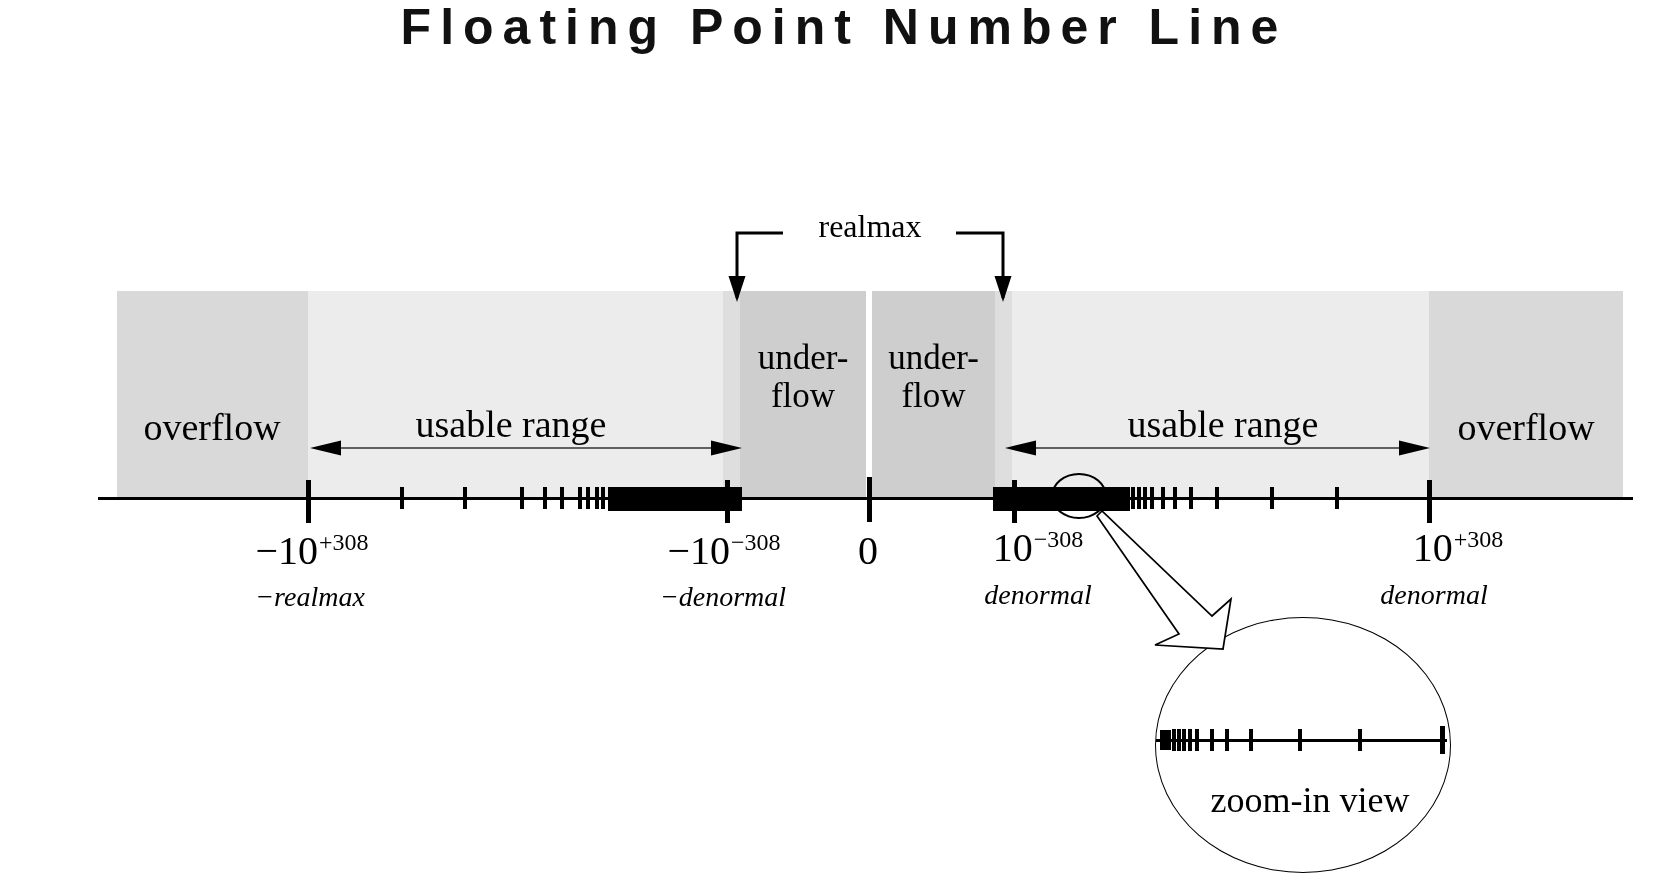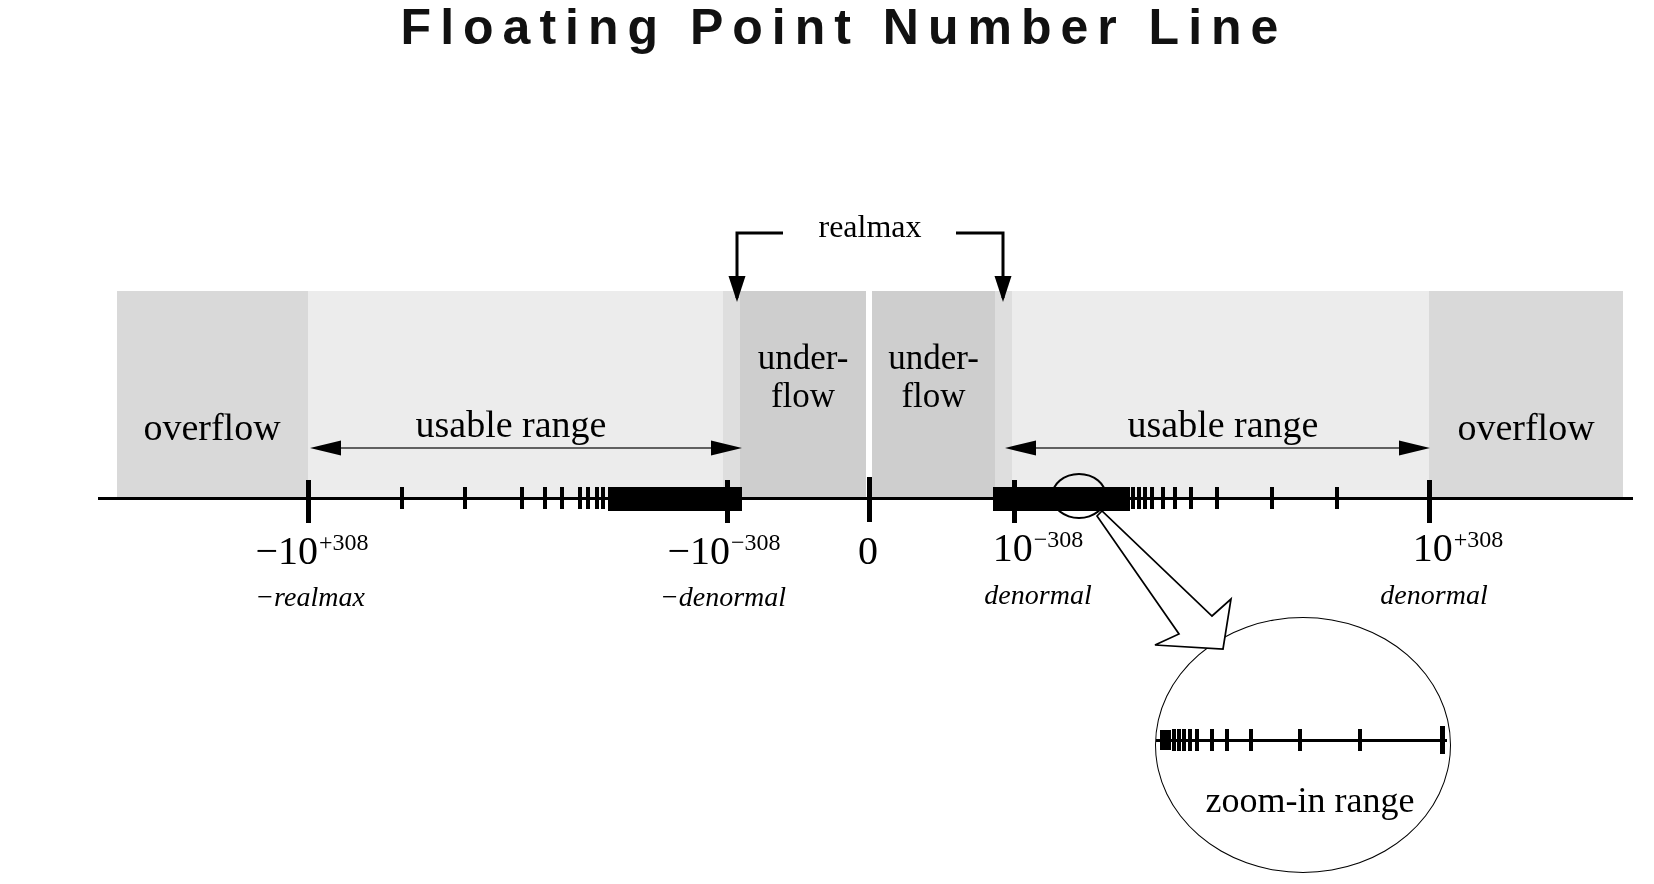--- a/index.html
+++ b/index.html
@@ -83,21 +83,21 @@
       <div class="tick" style="left: 1188px; top: 729px; width: 4px; height: 22px;"></div>
       <div class="tick" style="left: 1195px; top: 729px; width: 4px; height: 22px;"></div>
       <div class="tick" style="left: 1210px; top: 729px; width: 4px; height: 22px;"></div>
       <div class="tick" style="left: 1225px; top: 729px; width: 4px; height: 22px;"></div>
       <div class="tick" style="left: 1249px; top: 729px; width: 4px; height: 22px;"></div>
       <div class="tick" style="left: 1298px; top: 729px; width: 4px; height: 22px;"></div>
       <div class="tick" style="left: 1358px; top: 729px; width: 4px; height: 22px;"></div>
       <div class="bar" style="left: 1160px; top: 730px; width: 11px; height: 20px;"></div>
       <div class="tick" style="left: 1439.5px; top: 726px; width: 5px; height: 28px;"></div>
     </div>
-  <div class="zoom-view-label">zoom-in range</div>
+  <div class="zoom-view-label">zoom-in view</div>
 
   <svg class="svg-overlay" width="1654" height="884" viewBox="0 0 1654 884">
 
     <path d="M737 298 L737 233 L783 233" fill="none" stroke="#000" stroke-width="3"></path>
     <polygon points="728.5,276 745.5,276 737,302" fill="#000"></polygon>
 
     <path d="M1003 298 L1003 233 L956 233" fill="none" stroke="#000" stroke-width="3"></path>
     <polygon points="994.5,276 1011.5,276 1003,302" fill="#000"></polygon>
 
     <line x1="318" y1="448" x2="734" y2="448" stroke="#333" stroke-width="1.7"></line>

